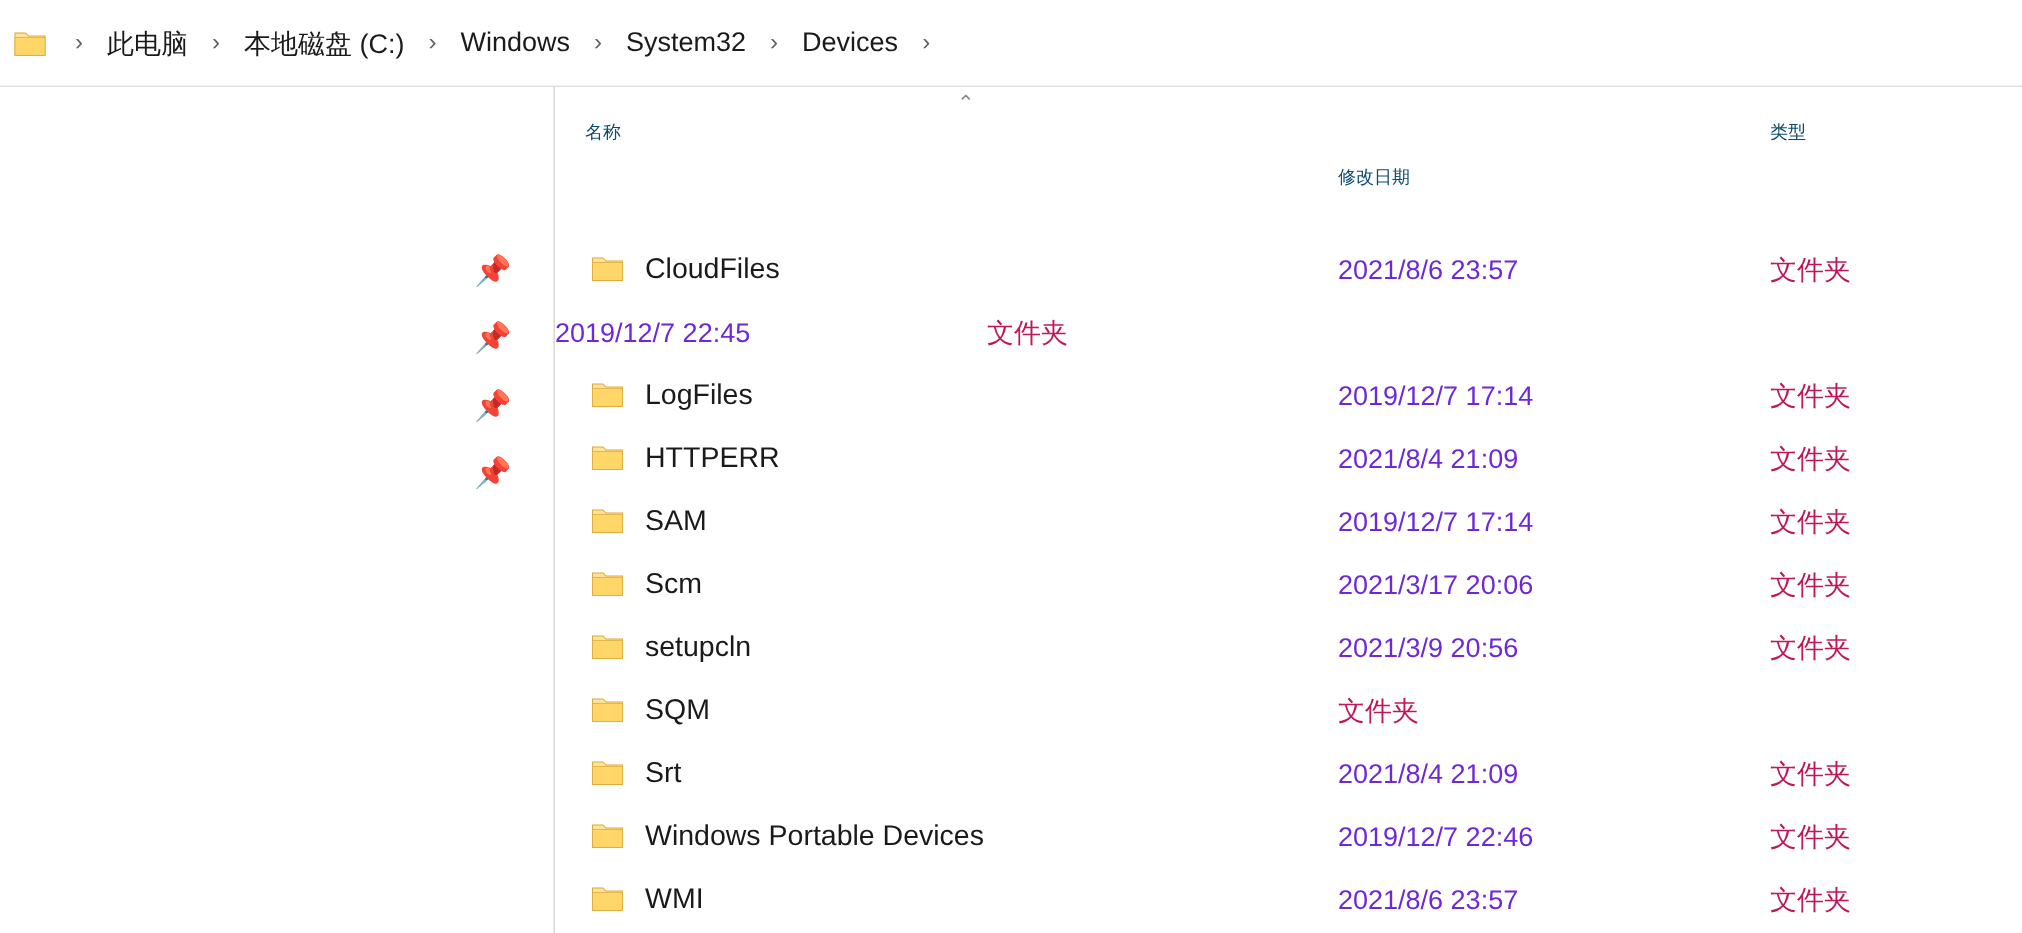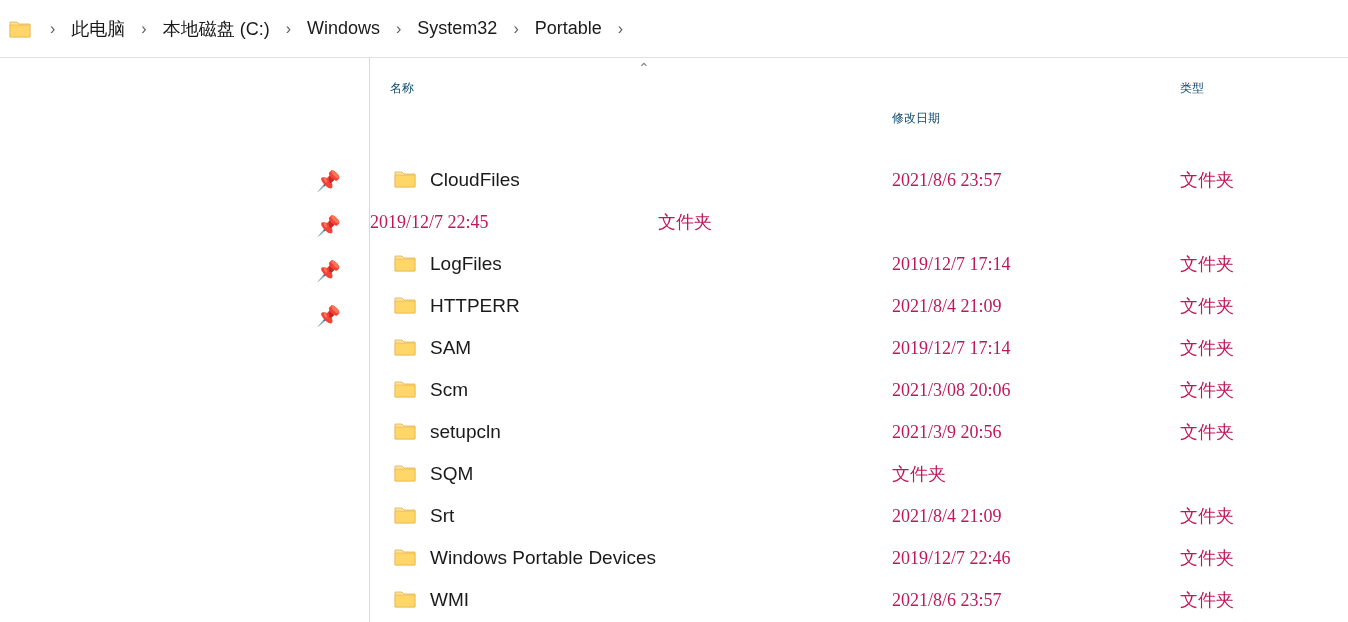--- a/index.html
+++ b/index.html
@@ -104,22 +104,21 @@
       cursor: pointer;
     }
     .row .cell-name {
       width: 522px;
       padding-left: 24px;
       display: flex;
       align-items: flex-end;
     }
     .row .cell-date {
       width: 288px;
-      color: #be185d;
-      font-family: Liberation Serif, serif;
+      color: #6d28d9;
     }
     .row .cell-type {
       flex: 1;
       color: #be185d;
     }
     .folder-icon {
       width: 24px;
       height: 22px;
       margin-right: 12px;
       display: inline-flex;
@@ -140,21 +139,21 @@
   </span>
   <span class="breadcrumb-sep">›</span>
   <span class="breadcrumb-item">此电脑</span>
   <span class="breadcrumb-sep">›</span>
   <span class="breadcrumb-item">本地磁盘 (C:)</span>
   <span class="breadcrumb-sep">›</span>
   <span class="breadcrumb-item">Windows</span>
   <span class="breadcrumb-sep">›</span>
   <span class="breadcrumb-item">System32</span>
   <span class="breadcrumb-sep">›</span>
-  <span class="breadcrumb-item">Portable</span>
+  <span class="breadcrumb-item">Devices</span>
   <span class="breadcrumb-sep">›</span>
 </div>
 
 <div class="main">
   <div class="quickaccess">
     <div class="pin-row">
         <span class="pin-icon">📌</span>
       </div>
     <div class="pin-row">
         <span class="pin-icon">📌</span>
@@ -235,21 +234,21 @@
         <div class="row">
           <div class="cell-name">
             <span class="folder-icon">
               <svg width="22" height="20" viewBox="0 0 22 20">
                 <path d="M1 3 L8 3 L10 5 L21 5 L21 18 L1 18 Z" fill="#ffe39b" stroke="#dca93a" stroke-width="0.7"></path>
                 <path d="M1 6 L21 6 L21 18 L1 18 Z" fill="#ffd667" stroke="#dca93a" stroke-width="0.5"></path>
               </svg>
             </span>
             <span class="item-label">Scm</span>
           </div>
-          <div class="cell-date">2021/3/08 20:06</div>
+          <div class="cell-date">2021/3/17 20:06</div>
           <div class="cell-type">文件夹</div>
         </div>
         <div class="row">
           <div class="cell-name">
             <span class="folder-icon">
               <svg width="22" height="20" viewBox="0 0 22 20">
                 <path d="M1 3 L8 3 L10 5 L21 5 L21 18 L1 18 Z" fill="#ffe39b" stroke="#dca93a" stroke-width="0.7"></path>
                 <path d="M1 6 L21 6 L21 18 L1 18 Z" fill="#ffd667" stroke="#dca93a" stroke-width="0.5"></path>
               </svg>
             </span>

